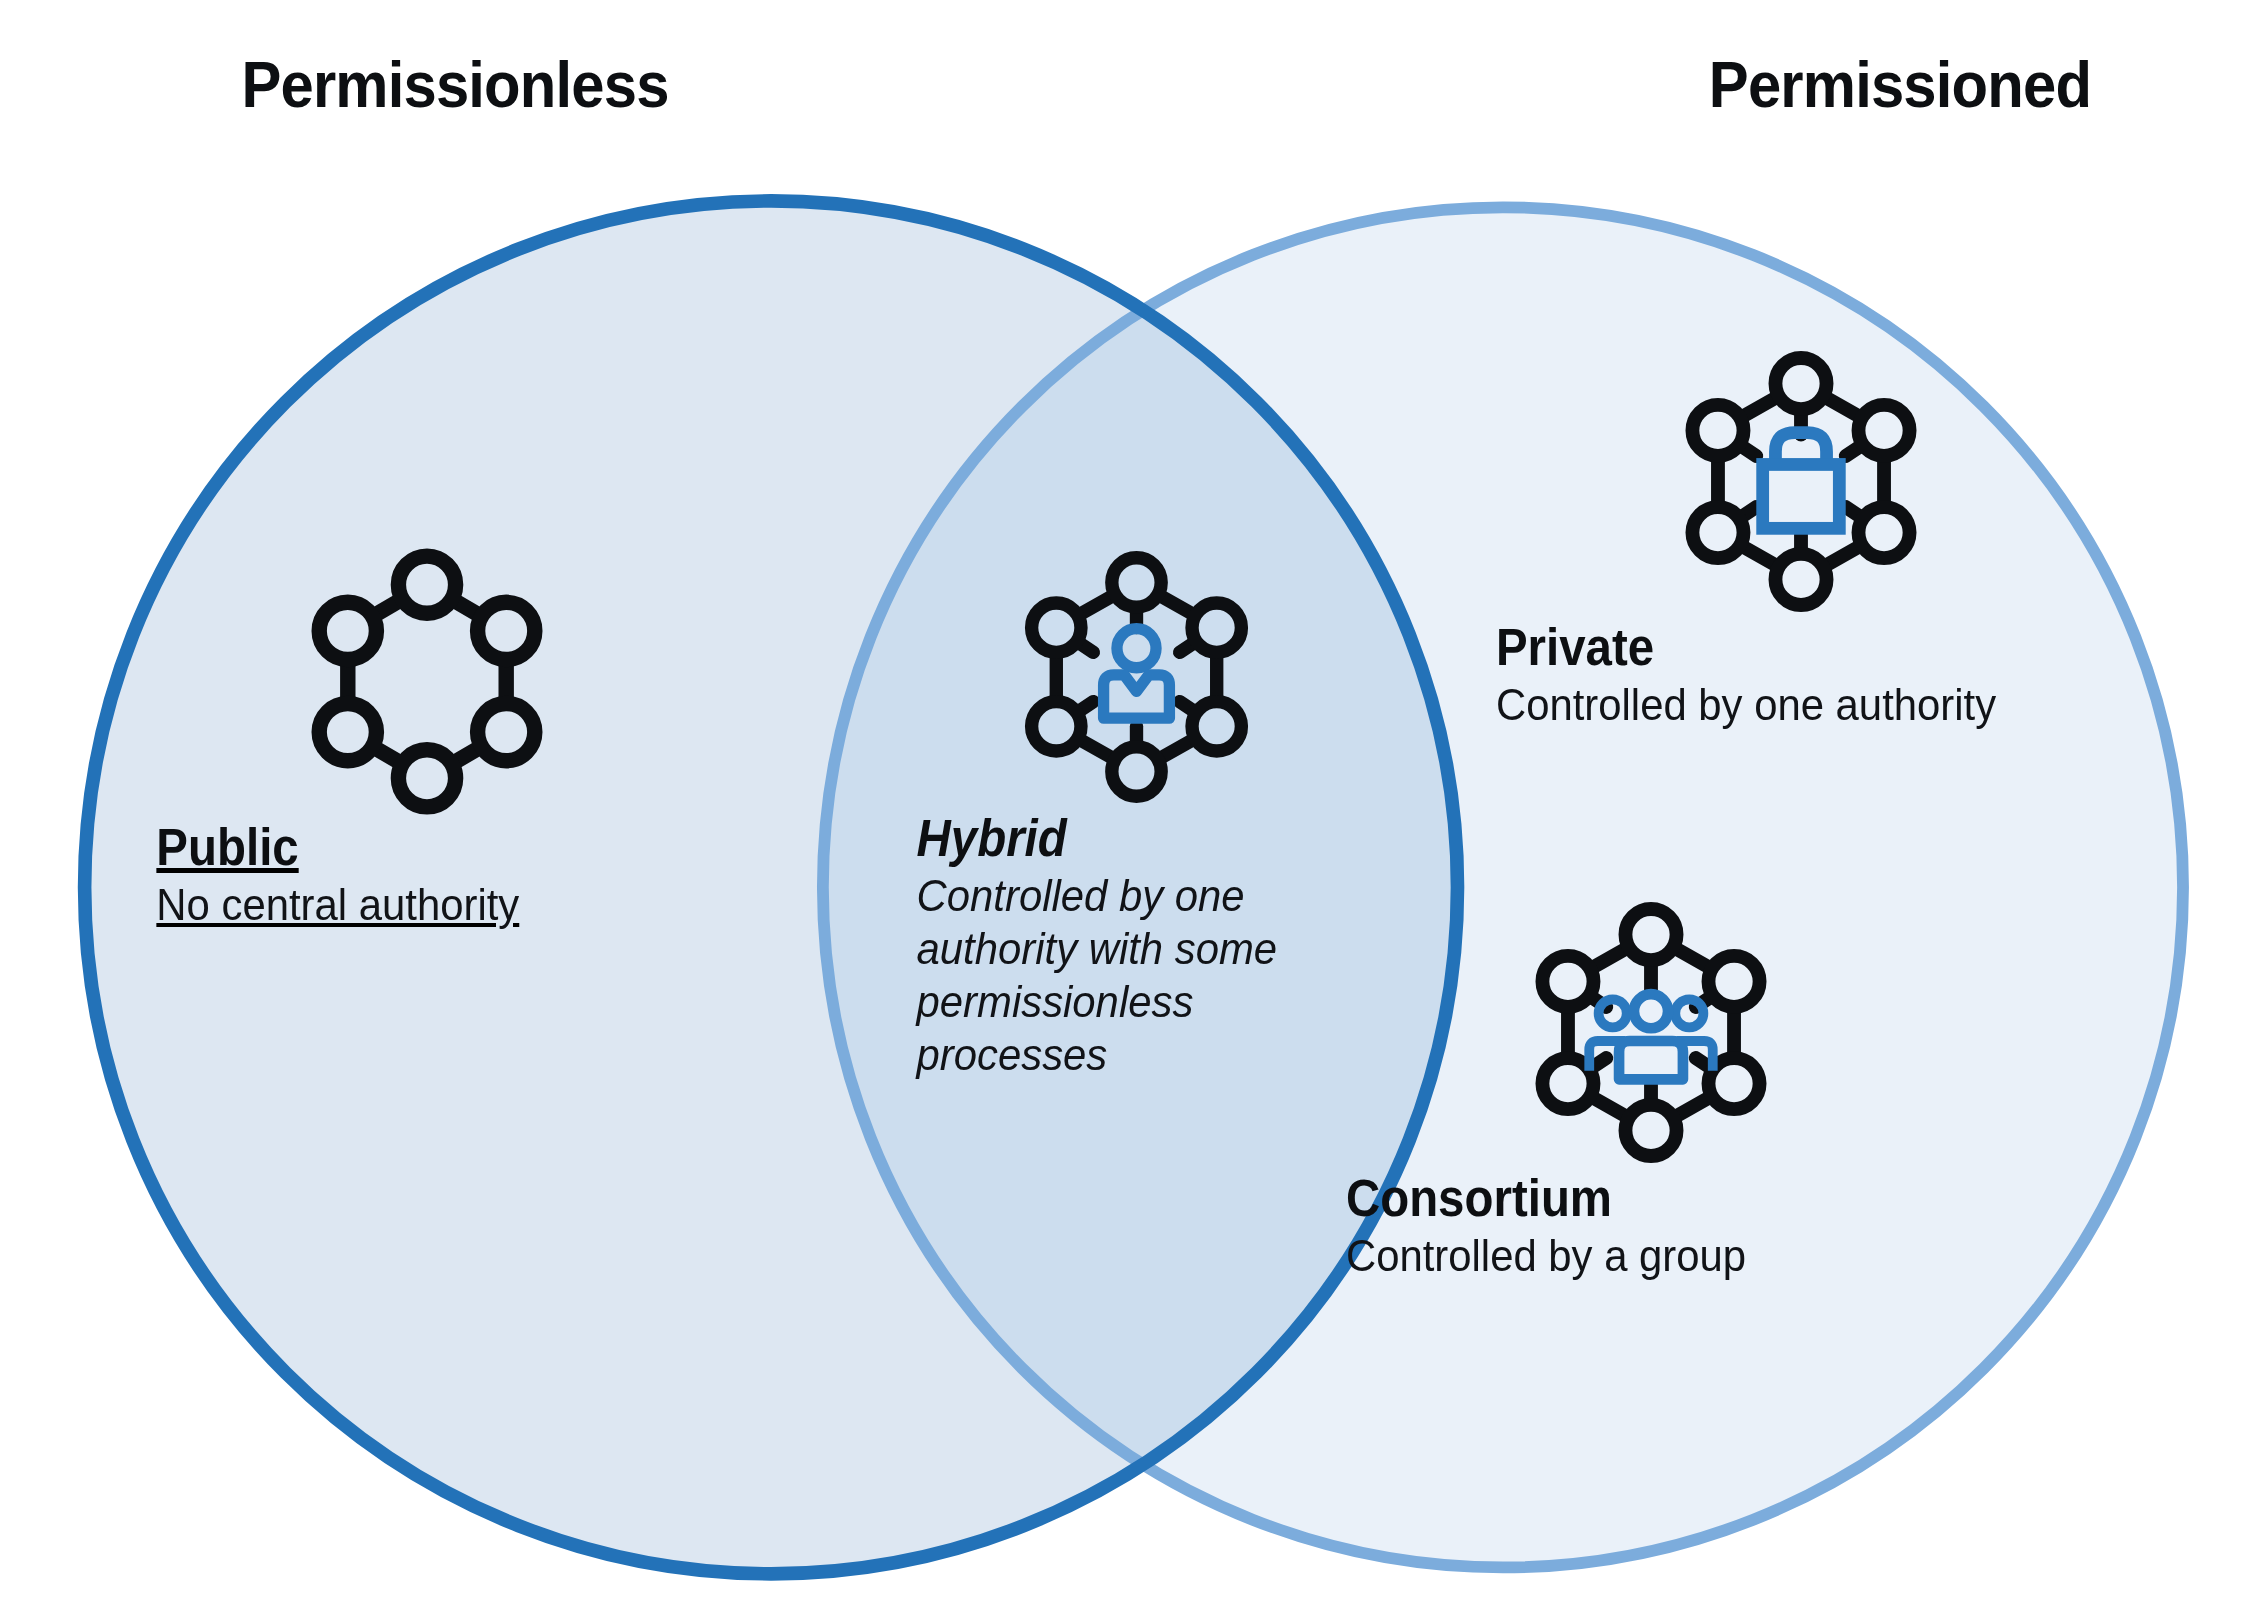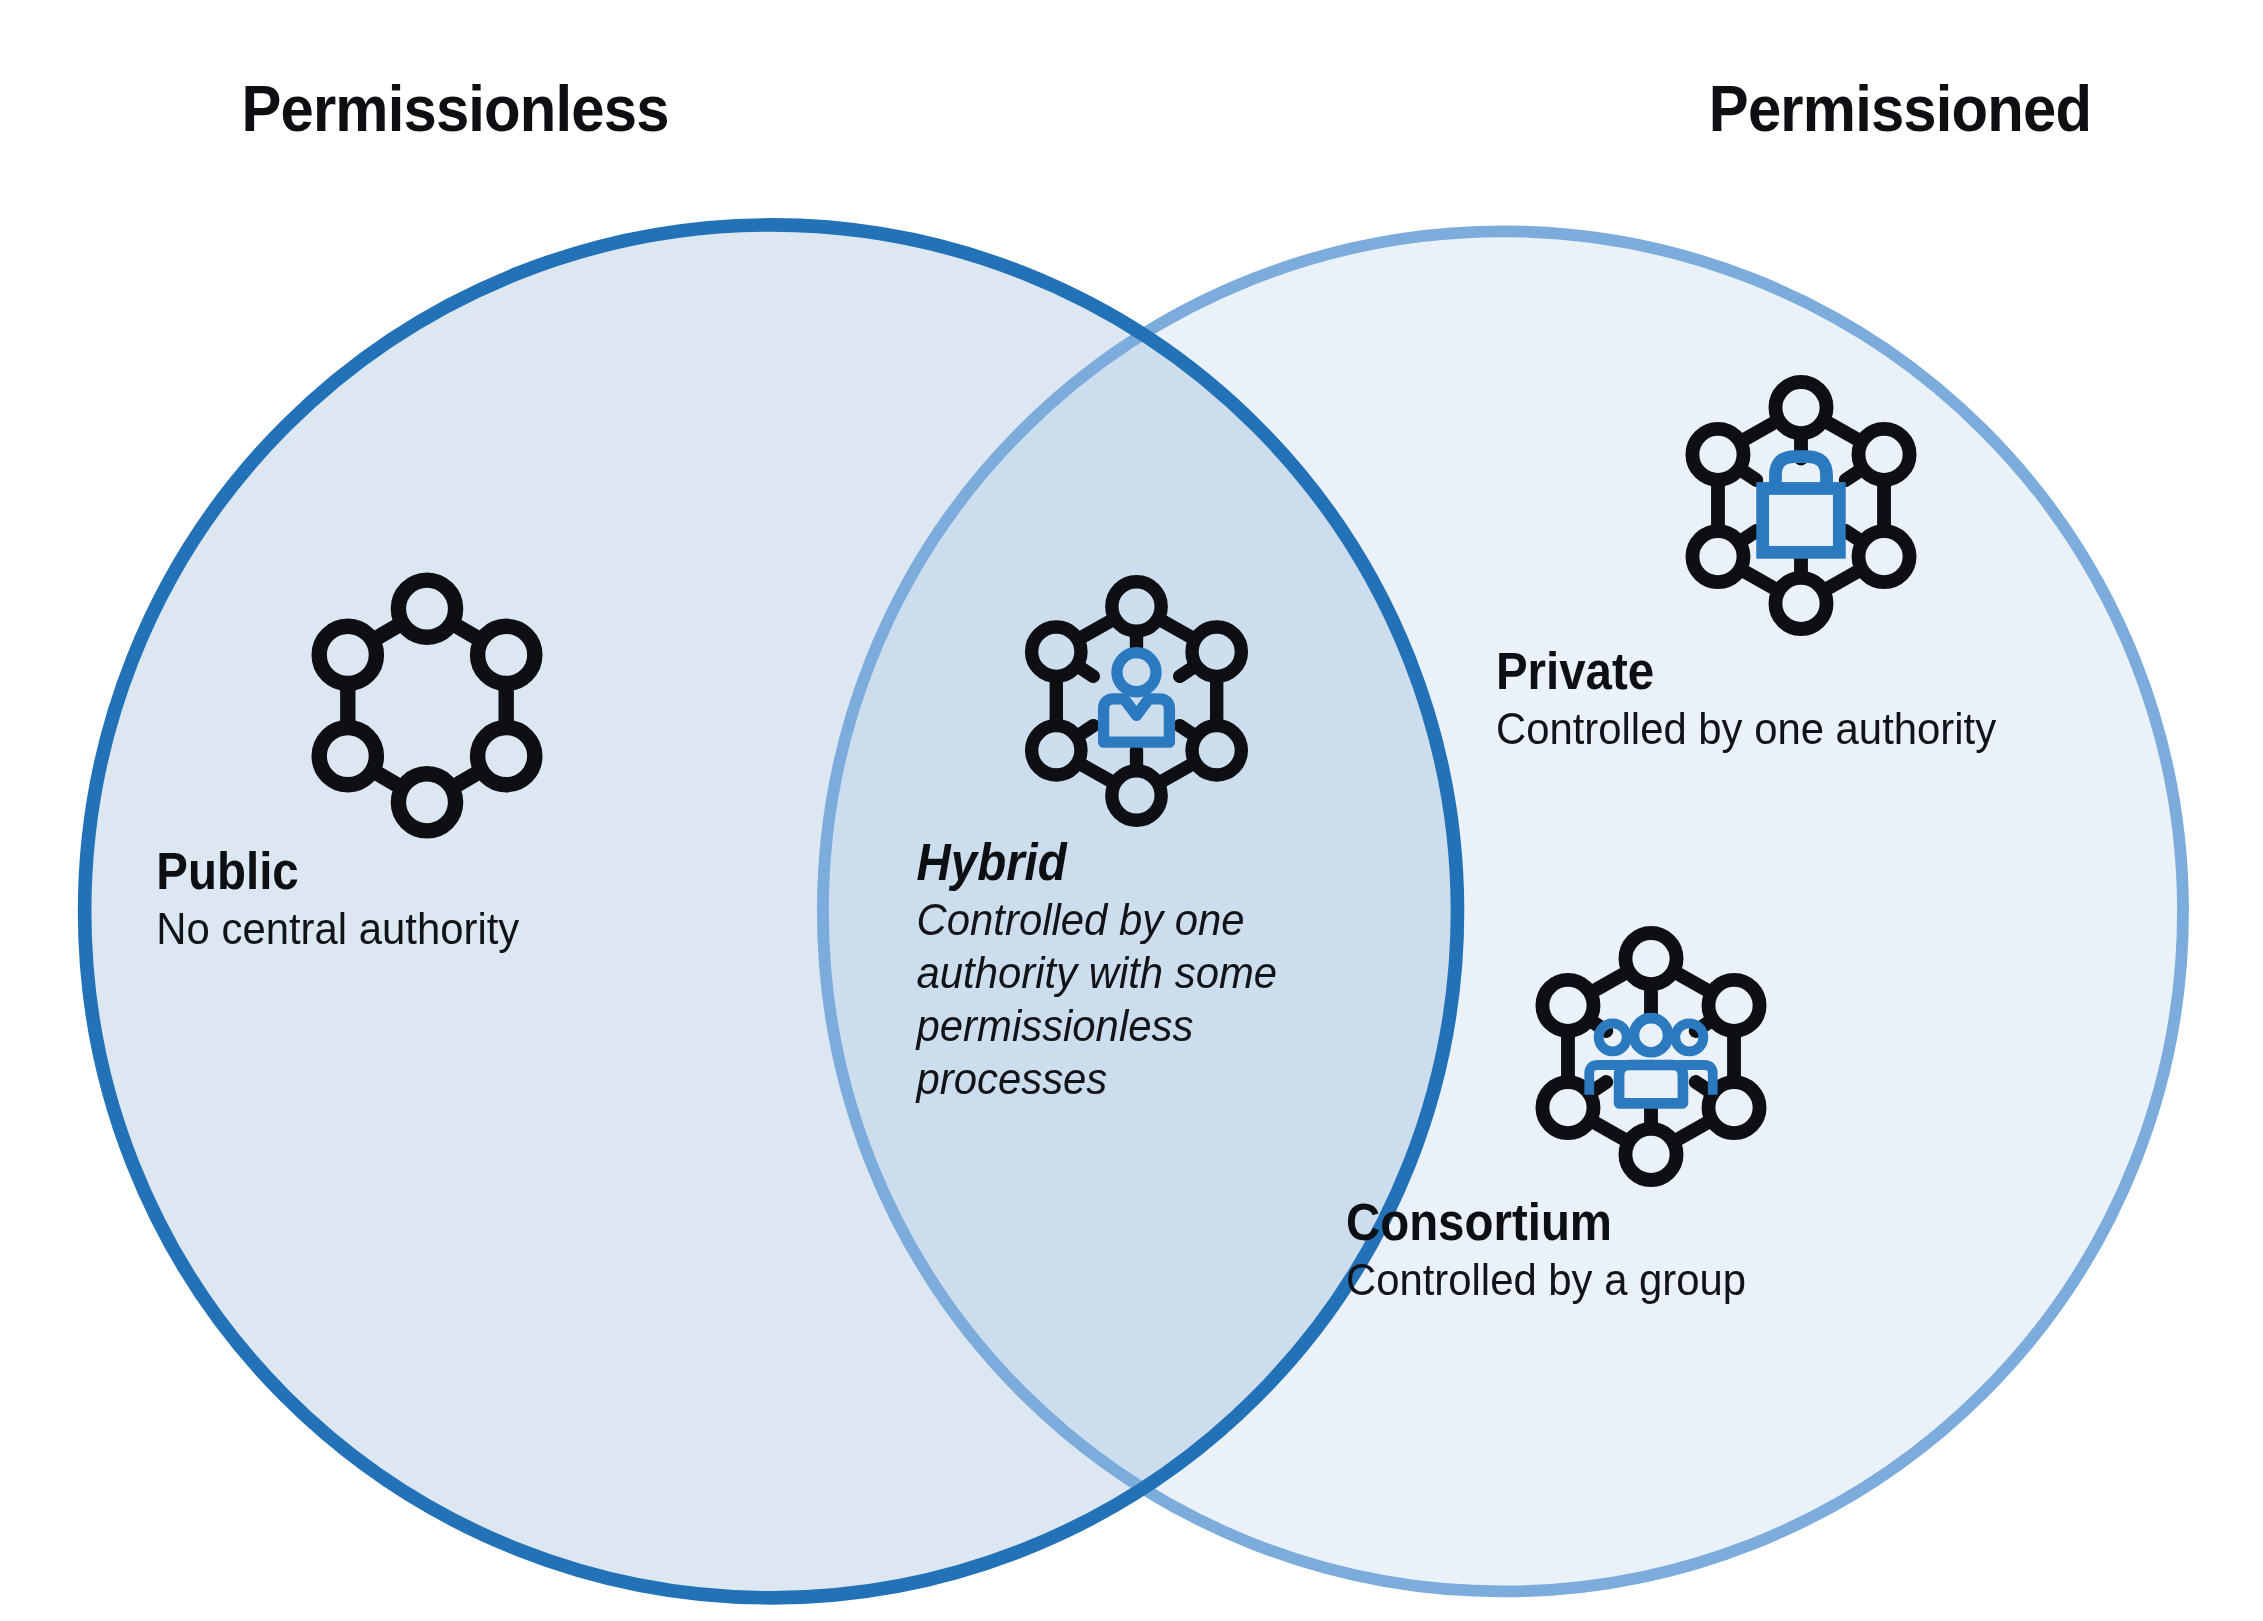--- a/index.html
+++ b/index.html
@@ -12,21 +12,20 @@
     height: 1622px;
     font-family: "Liberation Sans", sans-serif;
     overflow: hidden;
     position: relative;
   }
   #stage {
     position: relative;
     width: 2264px;
     height: 1338px;
     background: #ffffff;
-    margin-top: 24px;
   }
   .venn-svg {
     position: absolute;
     left: 0;
     top: 0;
     width: 2264px;
     height: 1622px;
   }
 
   
@@ -75,21 +74,21 @@
   .group-desc {
     font-family: "Liberation Sans Narrow", "Liberation Sans", sans-serif;
     font-weight: normal;
     font-size: 45px;
     color: #111317;
     line-height: 1.22;
     transform: scaleX(0.93);
     transform-origin: center top;
   }
 
-  #group-public    { left: 136px;  top: 545px;  width: 582px; }
+  #group-public    { left: 136px;  top: 545px;  width: 582px; text-decoration: underline; }
   #group-hybrid    { left: 900px;  top: 545px;  width: 473px; font-style: italic; }
   #group-private   { left: 1473px; top: 345px;  width: 655px; }
   #group-consortium{ left: 1323px; top: 896px;  width: 655px; }
 
   #group-hybrid .group-desc { line-height: 1.18; }
 </style>
 </head>
 <body>
 
 <div id="stage">

